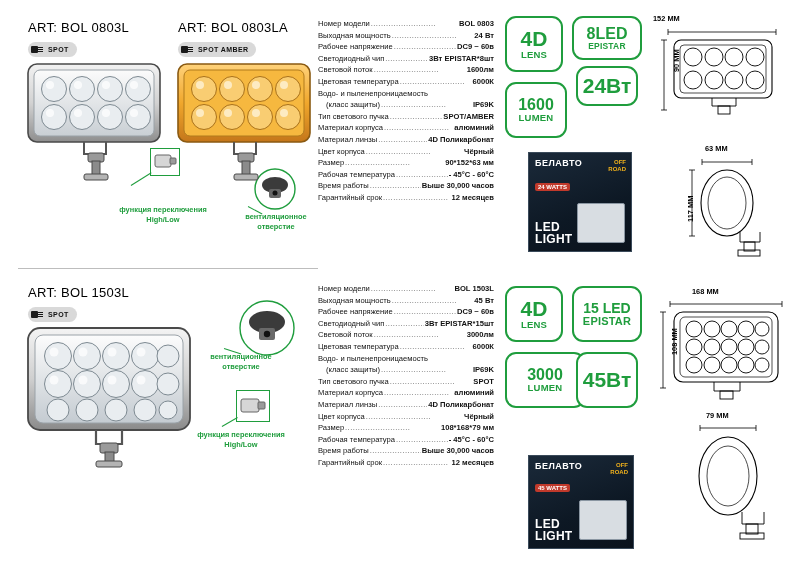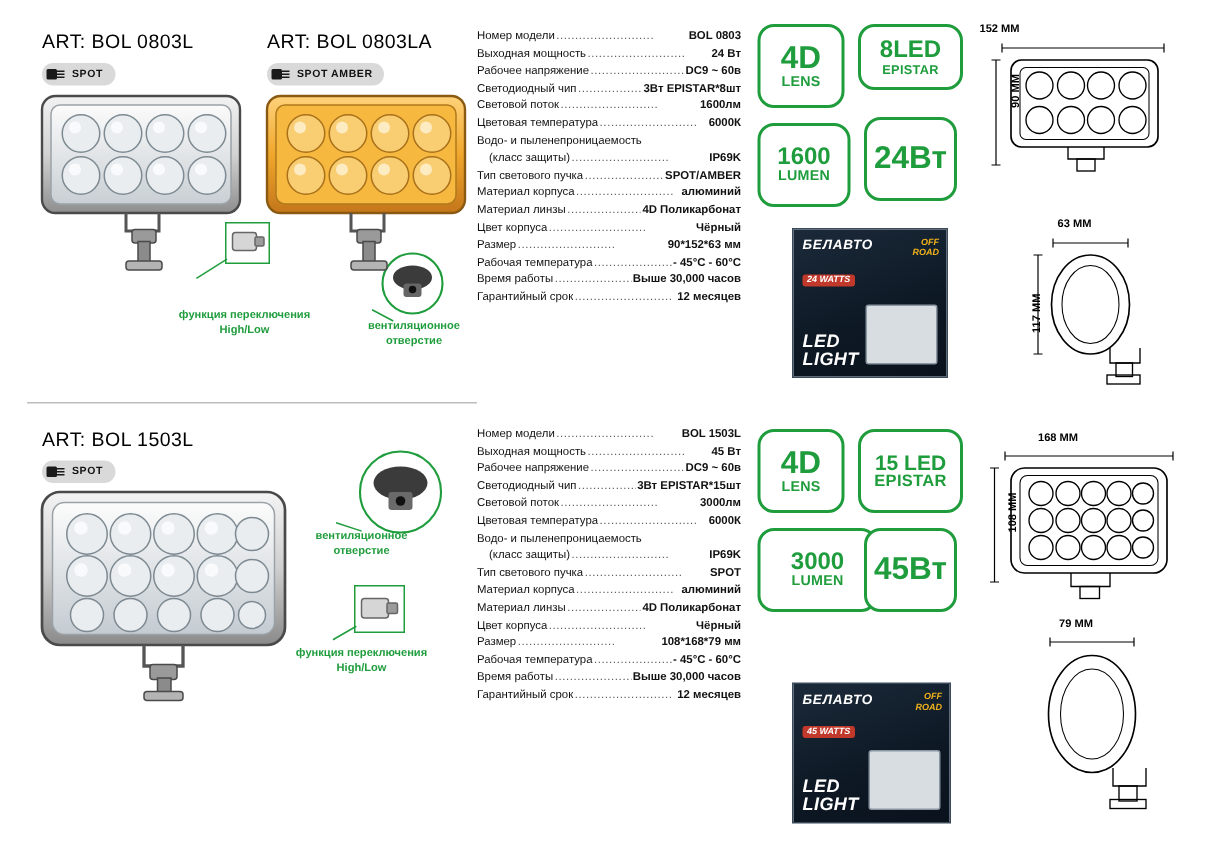--- a/index.html
+++ b/index.html
@@ -141,21 +141,20 @@
     transform: rotate(-90deg);
     transform-origin: 0 0;
   }
   
   .pkg {
     position: absolute;
     background: linear-gradient(160deg,#1b2a3a 0%, #0d1824 60%, #0a121c 100%);
     border: 1px solid #3a4a5a;
     overflow: hidden;
     box-sizing: border-box;
-    font-style: italic;
   }
   .pkg .brand {
     position: absolute;
     left: 6px; top: 5px;
     color: #fff;
     font-size: 9px;
     font-weight: bold;
     letter-spacing: .5px;
   }
   .pkg .offroad {
@@ -429,21 +428,21 @@
   <span class="small">LENS</span>
 </div>
 <div class="panel gbadge two" style="left:572px; top:16px; width:70px; height:44px;">
   <span class="big">8LED</span>
   <span class="small" style="font-size:8.5px">EPISTAR</span>
 </div>
 <div class="panel gbadge two" style="left:505px; top:82px; width:62px; height:56px;">
   <span class="big">1600</span>
   <span class="small">LUMEN</span>
 </div>
-<div class="panel gbadge" style="left:576px; top:78px; width:62px; height:56px;">
+<div class="panel gbadge" style="left:576px; top:66px; width:62px; height:40px;">
   <span class="big">24Вт</span>
 </div>
 
 <div class="pkg" style="left:528px; top:152px; width:104px; height:100px;">
   <span class="brand">БЕЛАВТО</span>
   <span class="offroad">
     <span>OFF</span><br><span>ROAD</span>
   </span>
   <span class="watt" style="top:30px;">24 WATTS</span>
   <span class="ledlight">

